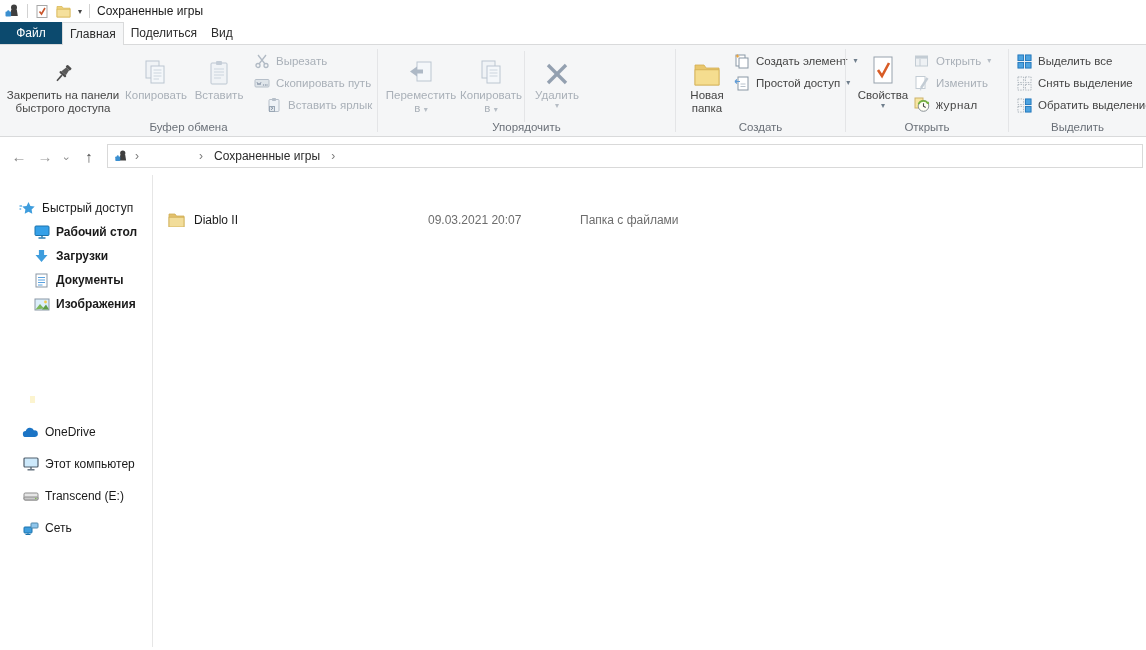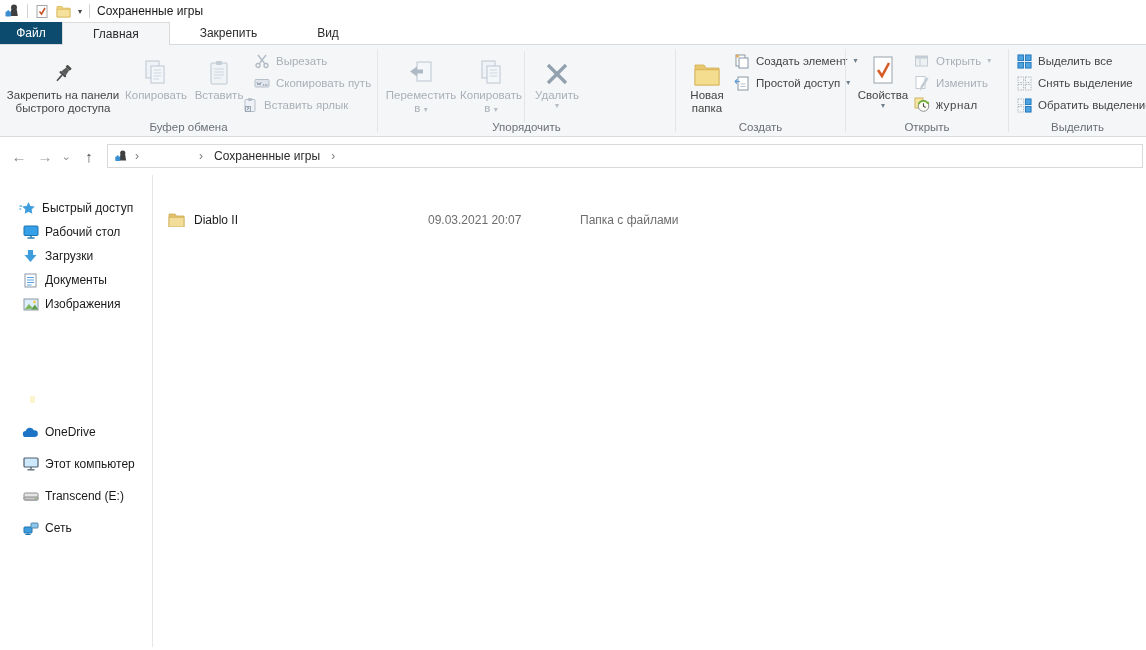--- a/index.html
+++ b/index.html
@@ -7,21 +7,21 @@
           font-family:"Liberation Sans","DejaVu Sans",sans-serif;font-size:12px;color:#1a1a1a;}
   
   .titlebar{position:absolute;top:0;left:0;right:0;height:22px;display:flex;align-items:center;gap:7px;padding-left:4px;background:#fff;}
   .vsep{width:1px;height:14px;background:#d2d2d2;}
   .qatbtn{display:flex;align-items:center;justify-content:center;height:18px;}
   .qat-caret{font-size:8px;color:#444;}
   .wtitle{color:#1a1a1a;}
   
   .tabrow{position:absolute;top:22px;left:0;right:0;height:23px;background:#fff;border-bottom:1px solid #d9dadb;display:flex;box-sizing:border-box;}
   .tab-file{width:62px;background:#0c4a6e;color:#fff;display:flex;align-items:center;justify-content:center;}
-  .tab{padding:0 30px;display:flex;align-items:center;color:#2b2b2b;}
+  .tab{padding:0 7px;display:flex;align-items:center;color:#2b2b2b;}
   .tab.active{background:#f5f6f7;border:1px solid #d9dadb;border-bottom:none;position:relative;top:0;margin-bottom:-1px;}
   
   .ribbon{position:absolute;top:45px;left:0;right:0;height:91px;background:#f5f6f7;border-bottom:1px solid #d9dadb;}
   .group{position:absolute;top:0;height:100%;}
   .glabel{position:absolute;bottom:3px;left:0;right:0;text-align:center;color:#6a7078;font-size:11.5px;}
   .gdiv{position:absolute;top:4px;bottom:4px;width:1px;background:#e4e5e7;}
   .bigbtn{position:absolute;top:3px;display:flex;flex-direction:column;align-items:center;
           color:#454545;line-height:13px;font-size:11.5px;text-align:center;cursor:default;}
   .bigbtn .ficon{height:38px;display:flex;align-items:flex-end;justify-content:center;padding-bottom:3px;}
   .smallbtn{position:absolute;height:20px;display:flex;align-items:center;gap:6px;font-size:11.5px;color:#454545;white-space:nowrap;cursor:default;}
@@ -33,21 +33,21 @@
   .navarrow{width:26px;text-align:center;font-size:15px;line-height:1;cursor:default;}
   .addr{position:absolute;left:107px;top:7px;height:24px;right:3px;border:1px solid #d9d9d9;background:#fff;display:flex;align-items:center;box-sizing:border-box;}
   .crumb-chev{width:18px;text-align:center;color:#7a7a7a;font-size:12px;}
   .crumb{padding:0 4px;color:#2b2b2b;}
   .crumb-blank{width:38px;}
   
   .sidebar{position:absolute;top:175px;left:0;width:153px;bottom:3px;border-right:1px solid #e6e6e6;background:#fff;box-sizing:border-box;}
   .srow{position:absolute;left:0;width:100%;height:24px;display:flex;align-items:center;gap:6px;cursor:default;}
   .srow .sicon{width:17px;display:flex;justify-content:center;flex:none;}
   .lv0{padding-left:22px;}
-  .lv1{padding-left:22px;}
+  .lv1{padding-left:33px;font-weight:bold;}
   .pin{position:absolute;right:8px;top:6px;}
   .filelist{position:absolute;top:175px;left:154px;right:0;bottom:0;background:#fff;}
   .fheader{position:absolute;top:8px;left:0;right:0;height:21px;color:#6b6b6b;}
   .fcol{position:absolute;top:3px;cursor:default;}
   .coldiv{position:absolute;top:0;height:21px;width:1px;background:#e8e8e8;}
   .sortmark{position:absolute;left:134px;top:-5px;color:#8a8a8a;font-size:10px;transform:rotate(-90deg);}
   .frow{position:absolute;top:32px;left:0;right:380px;height:25px;display:flex;align-items:center;cursor:default;}
   .cell{position:absolute;color:#6d6d6d;}
   .rot90{display:inline-block;transform:rotate(90deg);font-size:11px;color:#8a8a8a;}
   .artifact{position:absolute;left:30px;top:396px;width:5px;height:7px;background:#fcf4cf;}
@@ -81,21 +81,21 @@
         </svg>
     </span>
     <span class="qatbtn qat-caret">▾</span>
     <span class="vsep"></span>
     <span class="wtitle">Сохраненные игры</span>
   </div>
 
   <div class="tabrow">
     <div class="tab-file">Файл</div>
     <div class="tab active">Главная</div>
-    <div class="tab">Закрепить</div>
+    <div class="tab">Поделиться</div>
     <div class="tab">Вид</div>
   </div>
 
   <div class="ribbon">
 
     <div class="group" style="left:0;width:377px;">
       <div class="bigbtn" style="left:6px;width:114px;">
         <span class="ficon">
           <svg width="24" height="24" viewBox="0 0 24 24">
               <g transform="rotate(42 12 12)">
@@ -155,21 +155,21 @@
           <svg width="16" height="16" viewBox="0 0 16 16">
               <rect x="1" y="4.5" width="14" height="7.5" rx="1" fill="#dfe5ea" stroke="#b6bfc9"></rect>
               <path d="M3 7l1 3 1-2 1 2 1-3" fill="none" stroke="#8e9bab" stroke-width="0.9"></path>
               <circle cx="9.5" cy="10" r="0.7" fill="#8e9bab"></circle>
               <circle cx="11.5" cy="10" r="0.7" fill="#8e9bab"></circle>
               <circle cx="13" cy="10" r="0.7" fill="#8e9bab"></circle>
             </svg>
         </span>
         <span>Скопировать путь</span>
       </div>
-      <div class="smallbtn dis" style="left:242px;top:50px;text-align:center;">
+      <div class="smallbtn dis" style="left:266px;top:50px;text-align:center;">
         <span>
           <svg width="16" height="16" viewBox="0 0 16 16">
               <rect x="3" y="2.5" width="10" height="12" rx="1" fill="#eef2f6" stroke="#b6bfc9"></rect>
               <rect x="6" y="1" width="4" height="3" rx="0.8" fill="#b6bfc9"></rect>
               <rect x="3.5" y="9.5" width="5" height="5" fill="#dfe5ea" stroke="#9aa7b5"></rect>
               <path d="M5 13l2-2h-1.2V9.8" fill="none" stroke="#8e9bab"></path>
             </svg>
         </span>
         <span>Вставить ярлык</span>
       </div>

